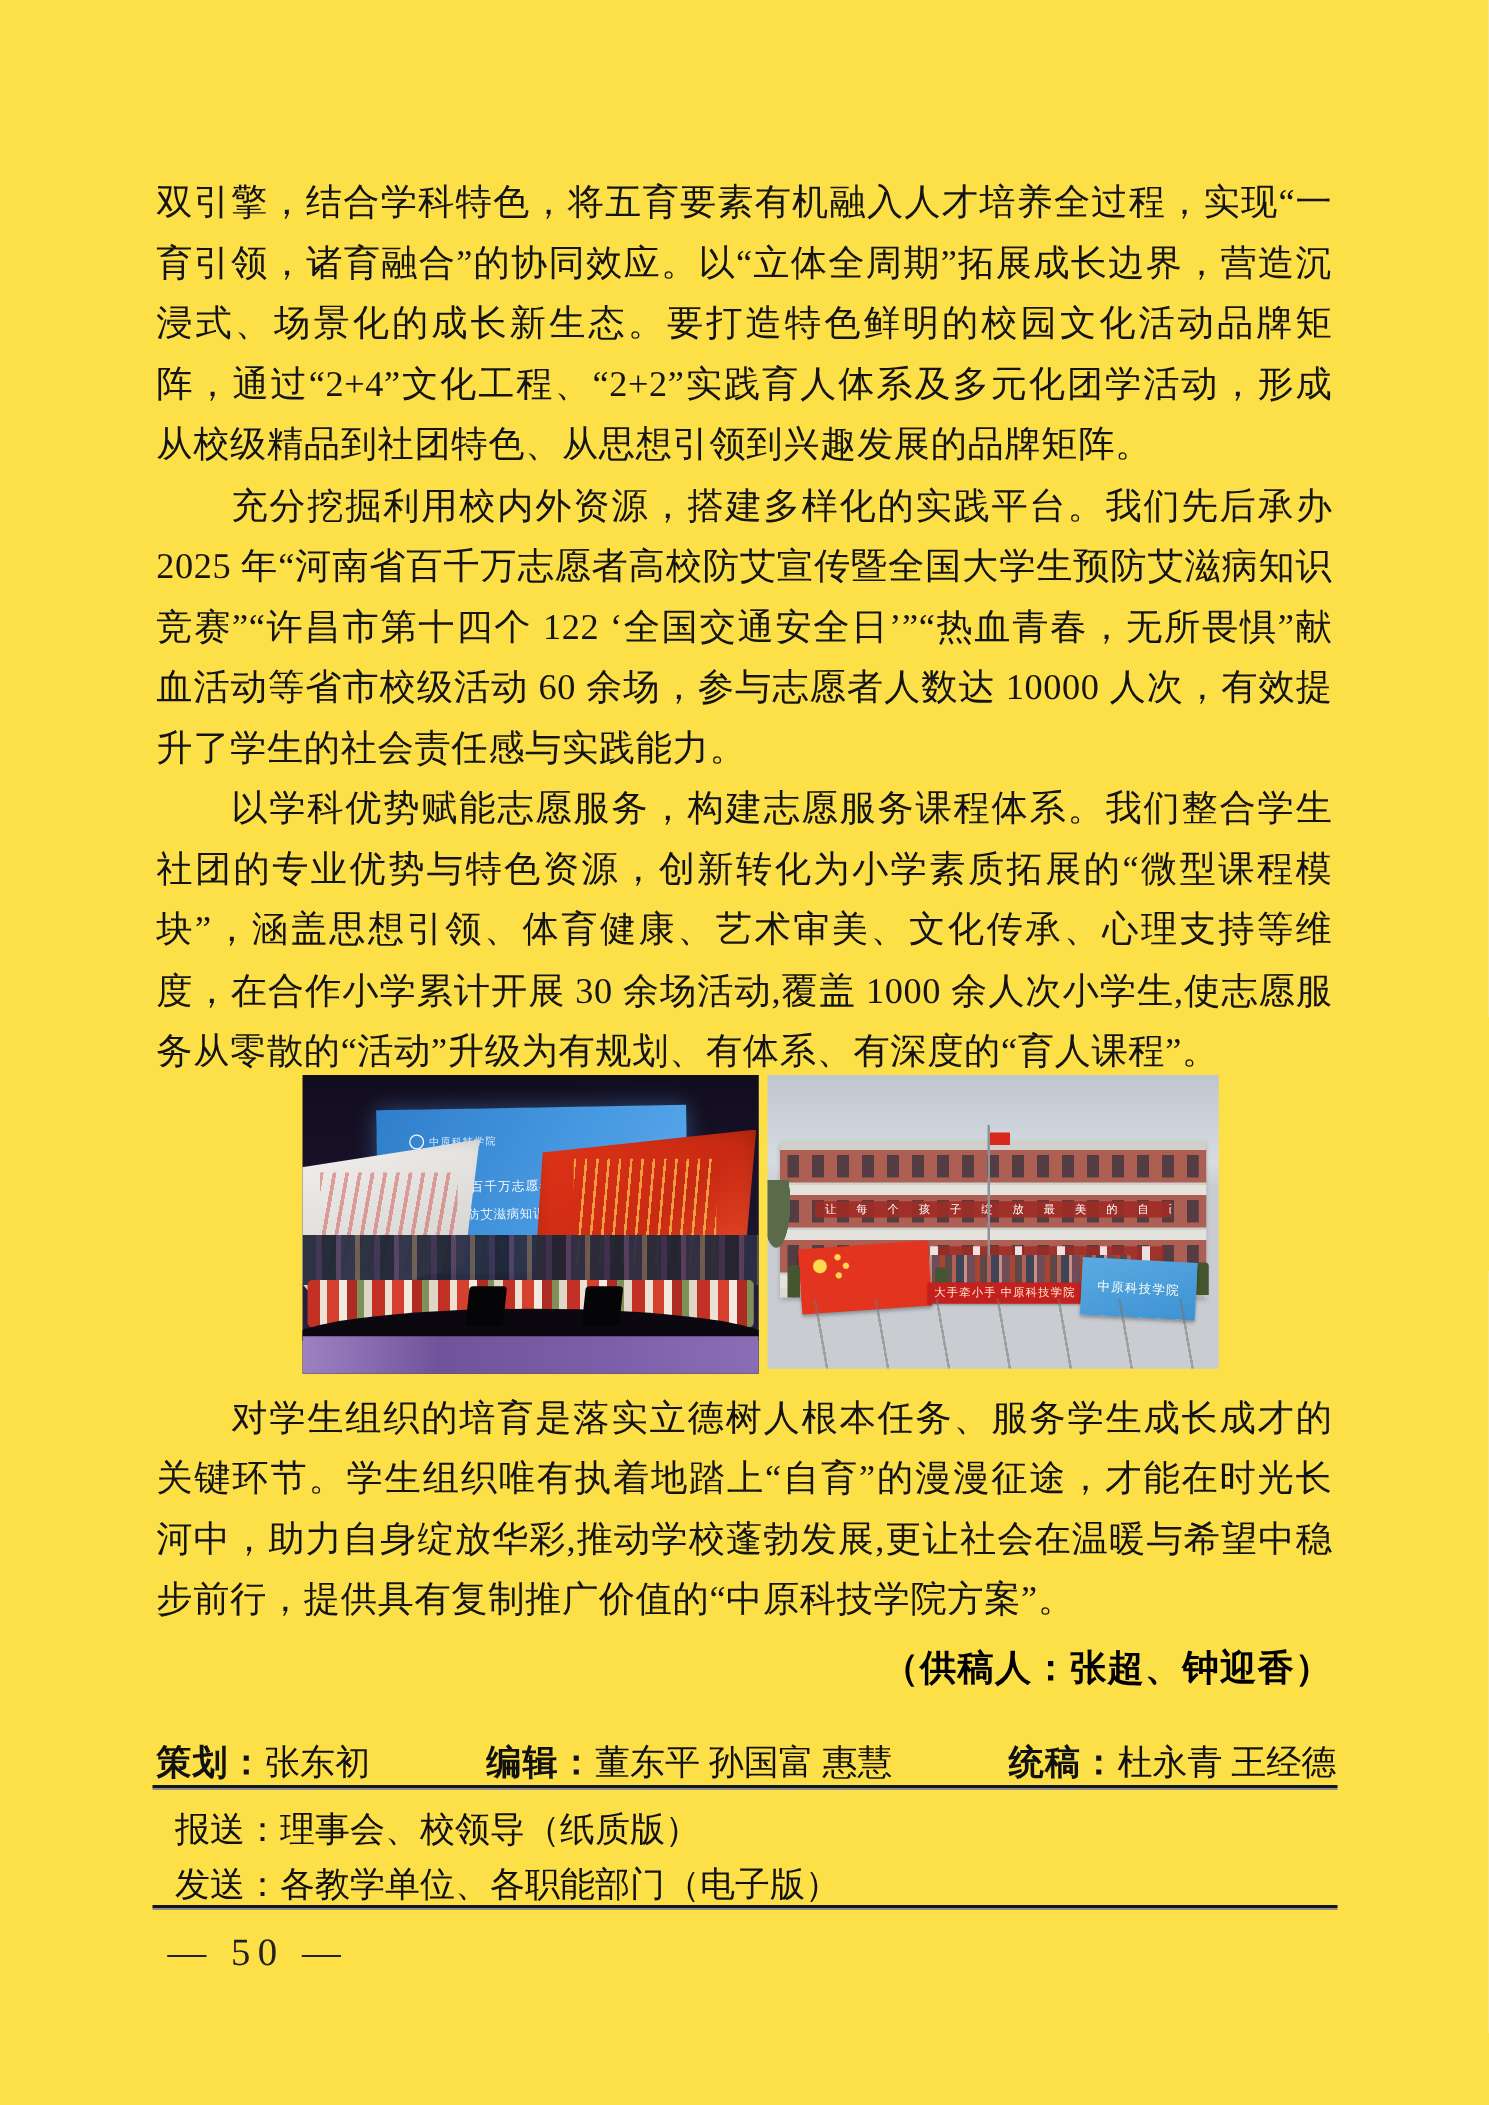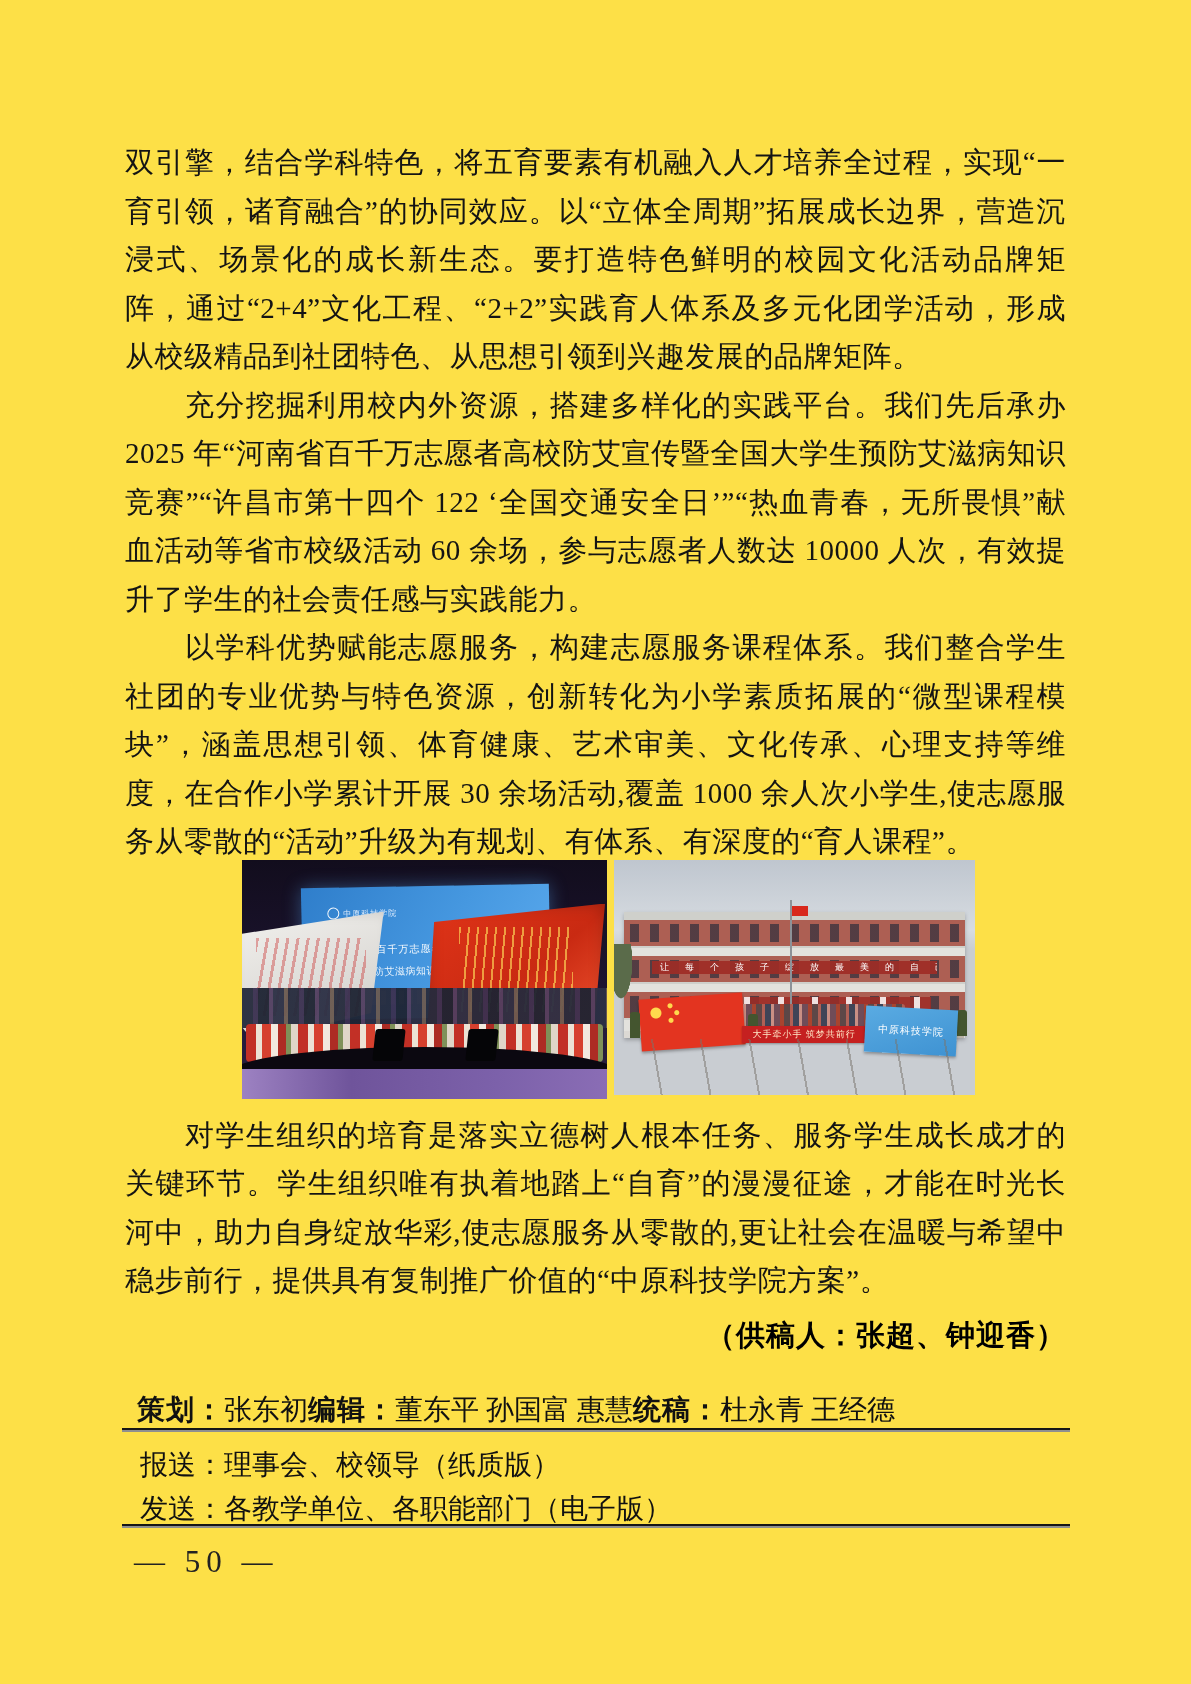--- a/index.html
+++ b/index.html
@@ -129,22 +129,22 @@
     color:#fff;font-size:10px;display:flex;align-items:center;justify-content:center;
     letter-spacing:1px;box-shadow:0 2px 3px rgba(0,0,0,.3);
   }
   .yard{position:absolute;left:0;right:0;bottom:0;height:56px;
     background:linear-gradient(180deg,#bdb9b1 0%,#aba79f 100%);
     background-image:repeating-linear-gradient(80deg,transparent 0 46px,rgba(120,115,108,.5) 46px 48px);}
   .tree{position:absolute;left:-6px;top:84px;width:26px;height:60px;background:
     radial-gradient(ellipse at 50% 30%,#5a6b4a 0 60%,transparent 62%);}
   
   .footer-row1{
-    position:absolute;left:137px;top:1392px;width:944px;
-    display:flex;
+    position:absolute;left:125px;top:1392px;width:944px;
+    display:flex;justify-content:space-between;
     font-size:28px;line-height:36px;color:#111;
   }
   .footer-row1 .cell{white-space:nowrap;}
   .footer-row1 .lab{font-weight:700;font-family:"Liberation Sans","DejaVu Sans",sans-serif;letter-spacing:1px;}
   .rule{position:absolute;left:122px;width:948px;height:4px;
     background:linear-gradient(180deg,#161616 0 55%,#8f8f8f 55% 100%);}
   .rule.r1{top:1428px;}
   .rule.r2{top:1524px;}
   .footer-line{position:absolute;left:140px;width:900px;font-size:28px;line-height:34px;color:#111;white-space:nowrap;}
   .footer-line.l2{top:1448px;}
@@ -210,28 +210,28 @@
         </div>
         <div class="tree"></div>
         <div class="flagpole"></div>
         <div class="pole-flag"></div>
         <div class="crowd"></div>
         <div class="cn-flag"></div>
         <div class="soldier sol1"></div>
         <div class="soldier sol2"></div>
         <div class="soldier sol3"></div>
         <div class="soldier sol4"></div>
-        <div class="red-banner">大手牵小手 筑梦共前行</div>
+        <div class="red-banner">大手牵小手 中原科技学院</div>
         <div class="blue-banner">中原科技学院</div>
         <div class="yard"></div>
       </div>
 
     </div>
 
-    <p class="indent">对学生组织的培育是落实立德树人根本任务、服务学生成长成才的关键环节。学生组织唯有执着地踏上“自育”的漫漫征途，才能在时光长河中，助力自身绽放华彩,使志愿服务从零散的,更让社会在温暖与希望中稳步前行，提供具有复制推广价值的“中原科技学院方案”。</p>
+    <p class="indent">对学生组织的培育是落实立德树人根本任务、服务学生成长成才的关键环节。学生组织唯有执着地踏上“自育”的漫漫征途，才能在时光长河中，助力自身绽放华彩,推动学校蓬勃发展,更让社会在温暖与希望中稳步前行，提供具有复制推广价值的“中原科技学院方案”。</p>
     <div class="byline">（供稿人：张超、钟迎香）</div>
   </div>
 
   <div class="footer-row1">
     <span class="cell"><span class="lab">策划：</span><span>张东初</span></span>
     <span class="cell"><span class="lab">编辑：</span><span>董东平 孙国富 惠慧</span></span>
     <span class="cell"><span class="lab">统稿：</span><span>杜永青 王经德</span></span>
   </div>
   <div class="rule r1"></div>
 

